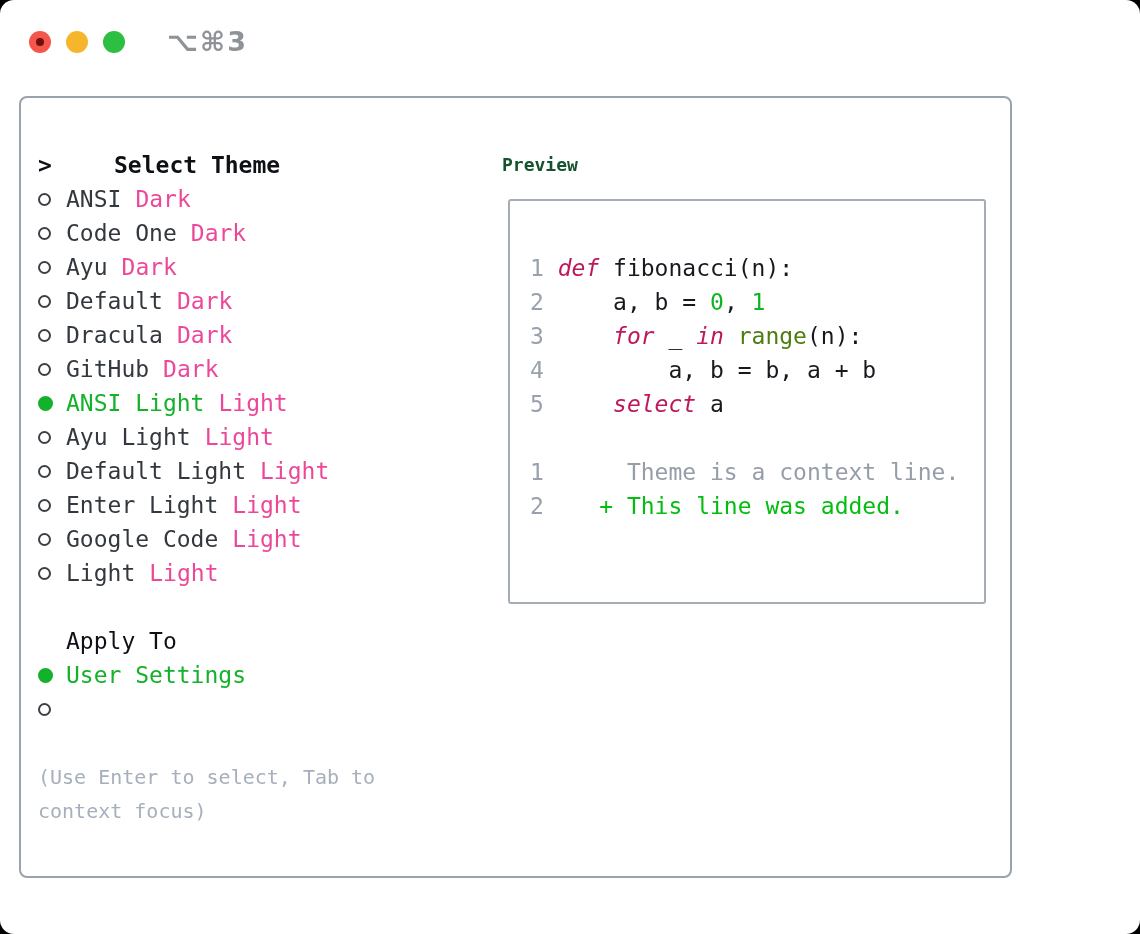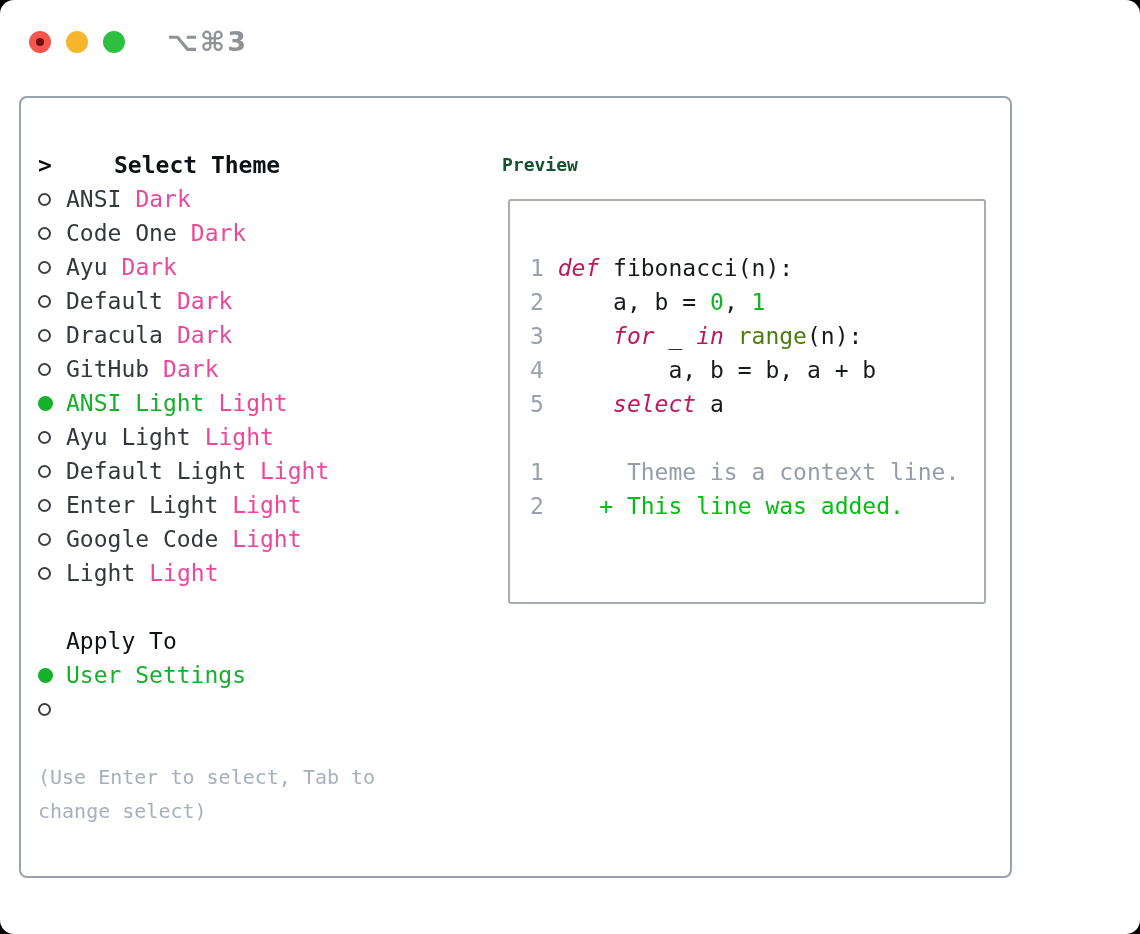--- a/index.html
+++ b/index.html
@@ -148,21 +148,21 @@
         <span class="marker"><span class="ring"></span></span>
         <span class="t-name">User Settings</span>
       </div>
       <div class="row">
         <span class="marker"><span class="ring"></span></span>
       </div>
 
       <div class="spacer"></div>
 
       <div class="help-line">(Use Enter to select, Tab to</div>
-      <div class="help-line">change select)</div>
+      <div class="help-line">context focus)</div>
     </div>
 
     <div class="col-right">
       <div class="preview-title">Preview</div>
       <div class="preview-box">
           <div class="code-line"><span class="lineno">1</span><span class="tok-kw">def </span><span class="tok-pl">fibonacci(n):</span></div>
           <div class="code-line"><span class="lineno">2</span><span class="tok-pl">    a, b = </span><span class="tok-num">0</span><span class="tok-pl">, </span><span class="tok-num">1</span></div>
           <div class="code-line"><span class="lineno">3</span><span class="tok-pl">    </span><span class="tok-kw">for</span><span class="tok-pl"> _ </span><span class="tok-kw">in</span><span class="tok-pl"> </span><span class="tok-fn">range</span><span class="tok-pl">(n):</span></div>
           <div class="code-line"><span class="lineno">4</span><span class="tok-pl">        a, b = b, a + b</span></div>
           <div class="code-line"><span class="lineno">5</span><span class="tok-pl">    </span><span class="tok-kw">select</span><span class="tok-pl"> a</span></div>

